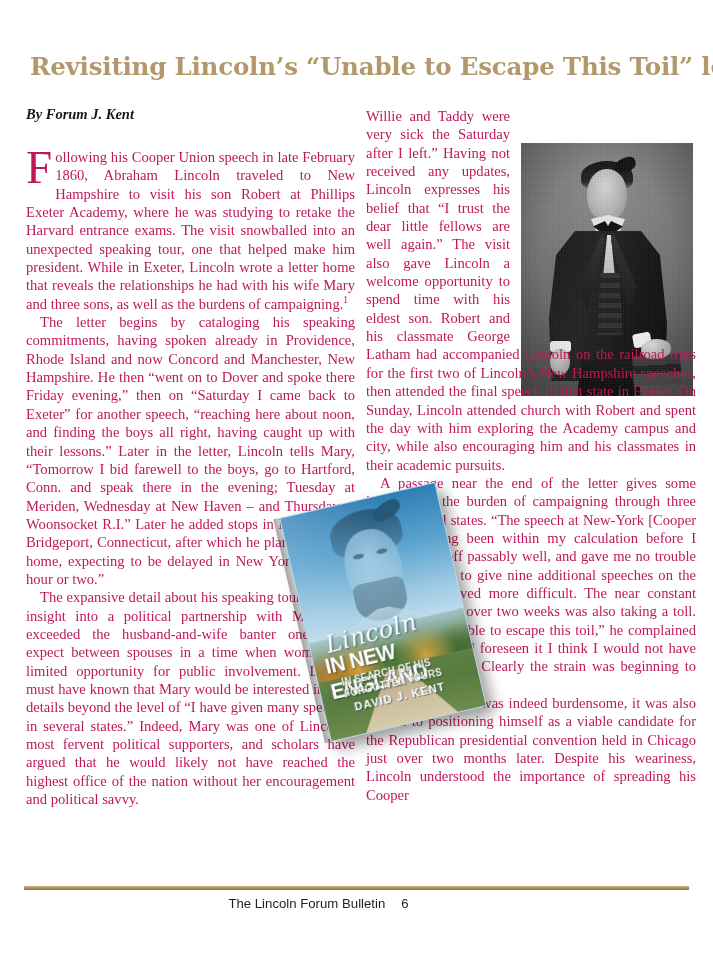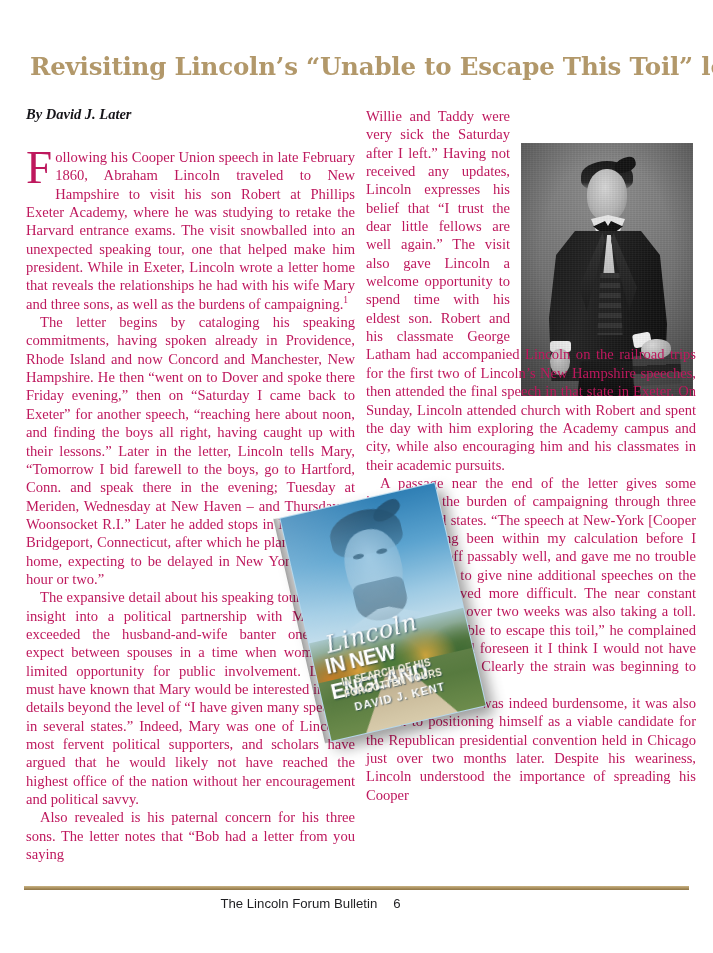--- a/index.html
+++ b/index.html
@@ -352,36 +352,36 @@
 
   
   .footer-rule {
     position: absolute;
     left: 24px; top: 886px;
     width: 665px; height: 4px;
     background: linear-gradient(180deg, #c9b384 0%, #a98f5d 55%, #8d7548 100%);
   }
   .footer-text {
     position: absolute;
-    left: 8px; top: 896px; width: 605px;
+    left: 16px; top: 896px; width: 605px;
     text-align: center;
     font-family: "Liberation Sans", sans-serif;
     font-size: 13.2px;
     color: #1f1f22;
   }
   .footer-text .pg { margin-left: 16px; }
 </style>
 </head>
 <body>
 
 <div class="page">
 
   <h1 class="article-title">Revisiting Lincoln’s “Unable to Escape This Toil” letter</h1>
 
-  <div class="byline">By David J. Later</div>
+  <div class="byline">By Forum J. Kent</div>
 
   <figure class="photo-figure" style="margin:0;">
     <div class="photo">
       <div class="bg"></div>
       <div class="fig-hair"></div>
       <div class="fig-head"></div>
       <div class="fig-collar"></div>
       <div class="fig-tie"></div>
       <div class="fig-body"></div>
       <div class="fig-shirt"></div>
@@ -396,21 +396,20 @@
       <div class="fig-handR"></div>
       <div class="grain"></div>
       <div class="fig-vig"></div>
     </div>
   </figure>
 
   <div class="col" id="col-left">
     <p class="dropcap"><span>Following his Cooper Union speech in late February 1860, Abraham Lincoln traveled to New Hampshire to visit his son Robert at Phillips Exeter Academy, where he was studying to retake the Harvard entrance exams. The visit snowballed into an unexpected speaking tour, one that helped make him president. While in Exeter, Lincoln wrote a letter home that reveals the relationships he had with his wife Mary and three sons, as well as the burdens of campaigning.</span><sup class="fn">1</sup></p>
     <p>The letter begins by cataloging his speaking commitments, having spoken already in Providence, Rhode Island and now Concord and Manchester, New Hampshire. He then “went on to Dover and spoke there Friday evening,” then on “Saturday I came back to Exeter” for another speech, “reaching here about noon, and finding the boys all right, having caught up with their lessons.” Later in the letter, Lincoln tells Mary, “Tomorrow I bid farewell to the boys, go to Hartford, Conn. and speak there in the evening; Tuesday at Meriden, Wednesday at New Haven – and Thursday at Woonsocket R.I.” Later he added stops in Norwich and Bridgeport, Connecticut, after which he planned to start home, expecting to be delayed in New York “only an hour or two.”</p>
     <p>The expansive detail about his speaking tour provides insight into a political partnership with Mary that exceeded the husband-and-wife banter one might expect between spouses in a time when women had limited opportunity for public involvement. Lincoln must have known that Mary would be interested in such details beyond the level of “I have given many speeches in several states.” Indeed, Mary was one of Lincoln’s most fervent political supporters, and scholars have argued that he would likely not have reached the highest office of the nation without her encouragement and political savvy.</p>
-    <p>Also revealed is his paternal concern for his three sons. The letter notes that “Bob had a letter from you saying</p>
   </div>
 
   <div class="col" id="col-right">
     <div class="cut-photo"></div>
     <p>Willie and Taddy were very sick the Saturday after I left.” Having not received any updates, Lincoln expresses his belief that “I trust the dear little fellows are well again.” The visit also gave Lincoln a welcome opportunity to spend time with his eldest son. Robert and his classmate George Latham had accompanied Lincoln on the railroad trips for the first two of Lincoln’s New Hampshire speeches, then attended the final speech in that state in Exeter. On Sunday, Lincoln attended church with Robert and spent the day with him exploring the Academy campus and city, while also encouraging him and his classmates in their academic pursuits.</p>
     <p>A passage near the end of the letter gives some insight into the burden of campaigning through three New England states. “The speech at New-York [Cooper Union], having been within my calculation before I started, went off passably well, and gave me no trouble whatever.” But to give nine additional speeches on the same topic proved more difficult. The near constant traveling by rail over two weeks was also taking a toll. “I have been unable to escape this toil,” he complained to Mary. “If I had foreseen it I think I would not have come East at all.” Clearly the strain was beginning to show.</p>
     <p>While the travel was indeed burdensome, it was also critical to positioning himself as a viable candidate for the Republican presidential convention held in Chicago just over two months later. Despite his weariness, Lincoln understood the importance of spreading his Cooper</p>
   </div>
 
   <div class="book-wrap">

